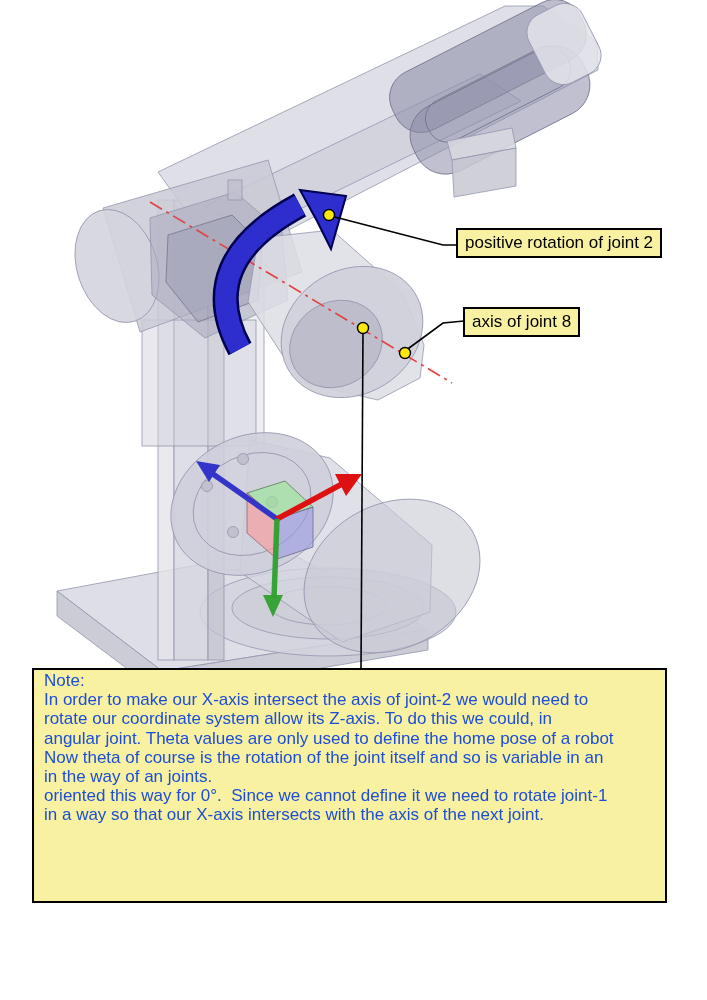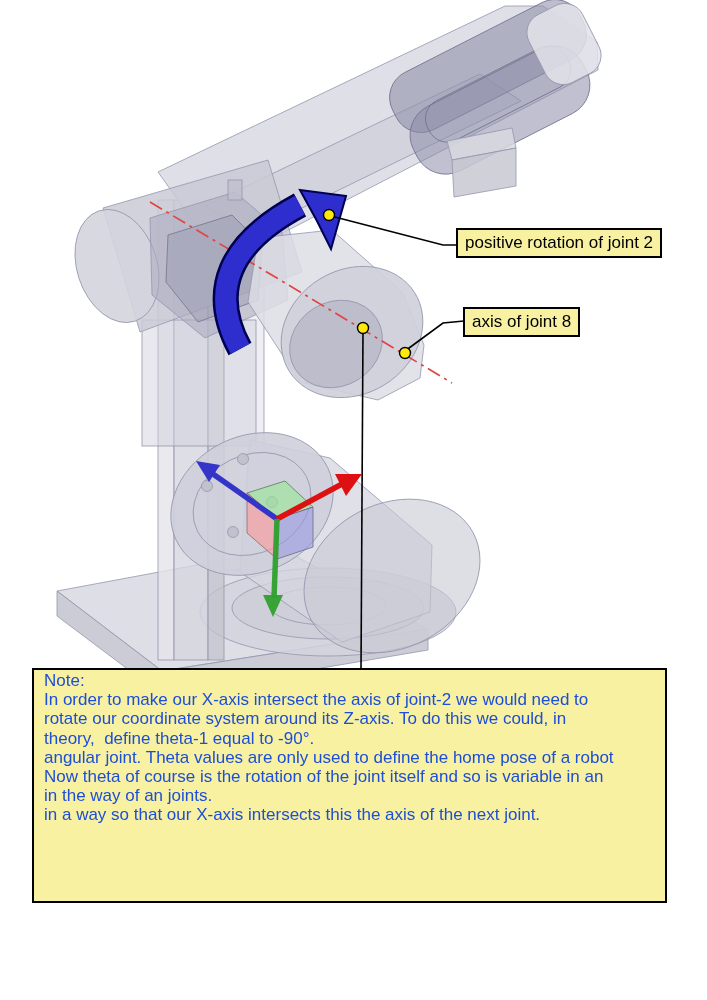--- a/index.html
+++ b/index.html
@@ -153,21 +153,21 @@
     <circle class="dot" cx="363" cy="328" r="5.5"></circle>
     <circle class="dot" cx="405" cy="353" r="5.5"></circle>
   </svg>
 
   <div class="callout" id="callout-rotation">positive rotation of joint 2</div>
   <div class="callout" id="callout-axis">axis of joint 8</div>
 
   <div class="note-box">
     <div class="note-line">Note:</div>
     <div class="note-line">In order to make our X-axis intersect the axis of joint-2 we would need to</div>
-    <div class="note-line">rotate our coordinate system around its Z-axis. To do this we could, in</div>
-    <div class="note-line">theory,  define theta-1 equal to -90°.</div>
+    <div class="note-line">rotate our coordinate system allow its Z-axis. To do this we could, in</div>
     <div class="note-line">angular joint. Theta values are only used to define the home pose of a robot</div>
     <div class="note-line">Now theta of course is the rotation of the joint itself and so is variable in an</div>
     <div class="note-line">in the way of an joints.</div>
-    <div class="note-line">in a way so that our X-axis intersects this the axis of the next joint.</div>
+    <div class="note-line">oriented this way for 0°.  Since we cannot define it we need to rotate joint-1</div>
+    <div class="note-line">in a way so that our X-axis intersects with the axis of the next joint.</div>
   </div>
 
 </div>
 
 </body></html>

